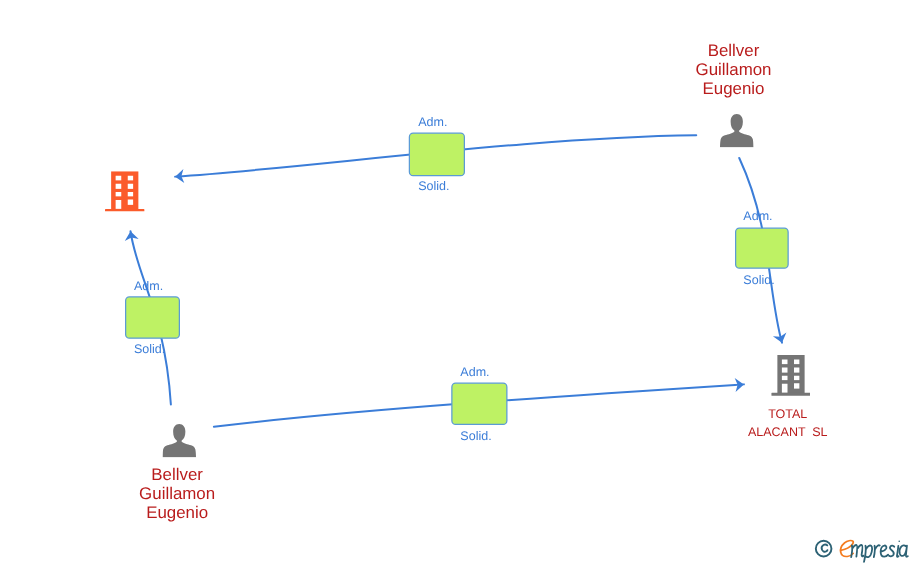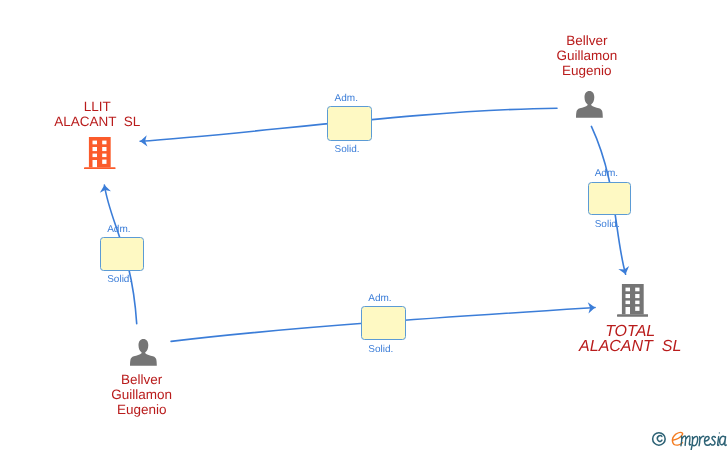--- a/index.html
+++ b/index.html
@@ -7,21 +7,21 @@
   body{width:728px;height:450px;overflow:hidden;font-family:"Liberation Sans",sans-serif;
        -webkit-font-smoothing:antialiased;text-rendering:geometricPrecision;}
   #stage{position:relative;width:728px;height:450px;background:#fff;
       will-change:transform;transform:translateZ(0);}
   svg#edges{position:absolute;left:0;top:0;width:728px;height:450px;overflow:visible;}
   .node{position:absolute;}
   .node svg{display:block;}
   .caption{position:absolute;transform:translateX(-50%);text-align:center;color:#b91c1c;}
   .caption div{white-space:pre;}
   .edge-label{position:absolute;box-sizing:border-box;border:1.5px solid #5b9bd5;
-      border-radius:3.5px;background:#fef9c3;color:#3b7dd8;font-size:10px;
+      border-radius:3.5px;background:#bef264;color:#3b7dd8;font-size:10px;
       display:flex;flex-direction:column;justify-content:center;gap:36px;}
   .edge-label span{display:block;padding-left:6.2px;line-height:14.7px;white-space:pre;}
   .edge-label{padding-top:3px;}
   .wm{position:absolute;}
 </style>
 </head>
 <body>
 
 <div id="stage">
 
@@ -51,44 +51,40 @@
           <rect x="18.2" y="3.6" width="4.3" height="3.7"></rect>
         <rect x="8.5" y="10.0" width="4.5" height="4.1"></rect>
           <rect x="18.2" y="10.0" width="4.3" height="4.1"></rect>
         <rect x="8.5" y="16.6" width="4.5" height="3.5"></rect>
           <rect x="18.2" y="16.6" width="4.3" height="3.5"></rect>
         <rect x="8.5" y="23.0" width="4.5" height="7.1"></rect>
           <rect x="18.2" y="22.6" width="4.3" height="4.3"></rect>
       </g>
     </svg>
   </div>
-  <div class="caption" style="left:97.2px;top:98.8px;font-size:13.5px;line-height:15px;">
-    <div>LLIT</div>
-    <div>ALACANT  SL</div>
-    </div>
 
   <div class="node" style="left:616.9px;top:284.1px;">
     <svg width="31.5" height="32.7" viewBox="0 0 31.5 32.7">
       <g fill="#757575">
         <path d="M4.9 0 H26.7 V30.4 H4.9 Z"></path>
         <rect x="0" y="30.3" width="31.5" height="2.4" rx="0.45"></rect>
       </g>
       <g fill="#ffffff">
         <rect x="8.5" y="3.6" width="4.5" height="3.7"></rect>
           <rect x="18.2" y="3.6" width="4.3" height="3.7"></rect>
         <rect x="8.5" y="10.0" width="4.5" height="4.1"></rect>
           <rect x="18.2" y="10.0" width="4.3" height="4.1"></rect>
         <rect x="8.5" y="16.6" width="4.5" height="3.5"></rect>
           <rect x="18.2" y="16.6" width="4.3" height="3.5"></rect>
         <rect x="8.5" y="23.0" width="4.5" height="7.1"></rect>
           <rect x="18.2" y="22.6" width="4.3" height="4.3"></rect>
       </g>
     </svg>
   </div>
-  <div class="caption" style="left:630.2px;top:323.7px;font-size:16px;line-height:15.2px;font-style:italic;">
+  <div class="caption" style="left:630.2px;top:323.7px;font-size:10px;line-height:15.2px;">
     <div>TOTAL</div>
     <div>ALACANT  SL</div>
     </div>
 
   <div class="node" style="left:575.6px;top:90.6px;">
     <svg width="27" height="27" viewBox="0 0 27 27">
       <path fill="#757575" d="M13.4 0.1 C10.3 0.1 8.5 2.6 8.5 6.3 C8.5 9.7 9.7 12.2 11.2 13.1 C11.7 13.4 11.8 13.8 11.5 14.2 C10.2 15.9 6.6 16.4 3.9 17.2 C1.7 17.9 0.85 19.1 0.5 20.6 C0.2 21.9 0.05 24.1 0 26.8 H26.8 C26.75 24.1 26.6 21.9 26.3 20.6 C25.95 19.1 25.1 17.9 22.9 17.2 C20.2 16.4 16.6 15.9 15.3 14.2 C15.0 13.8 15.1 13.4 15.6 13.1 C17.1 12.2 18.3 9.7 18.3 6.3 C18.3 2.6 16.5 0.1 13.4 0.1 Z"></path>
     </svg>
   </div>
   <div class="caption" style="left:586.8px;top:33.0px;font-size:13.5px;line-height:15px;">

